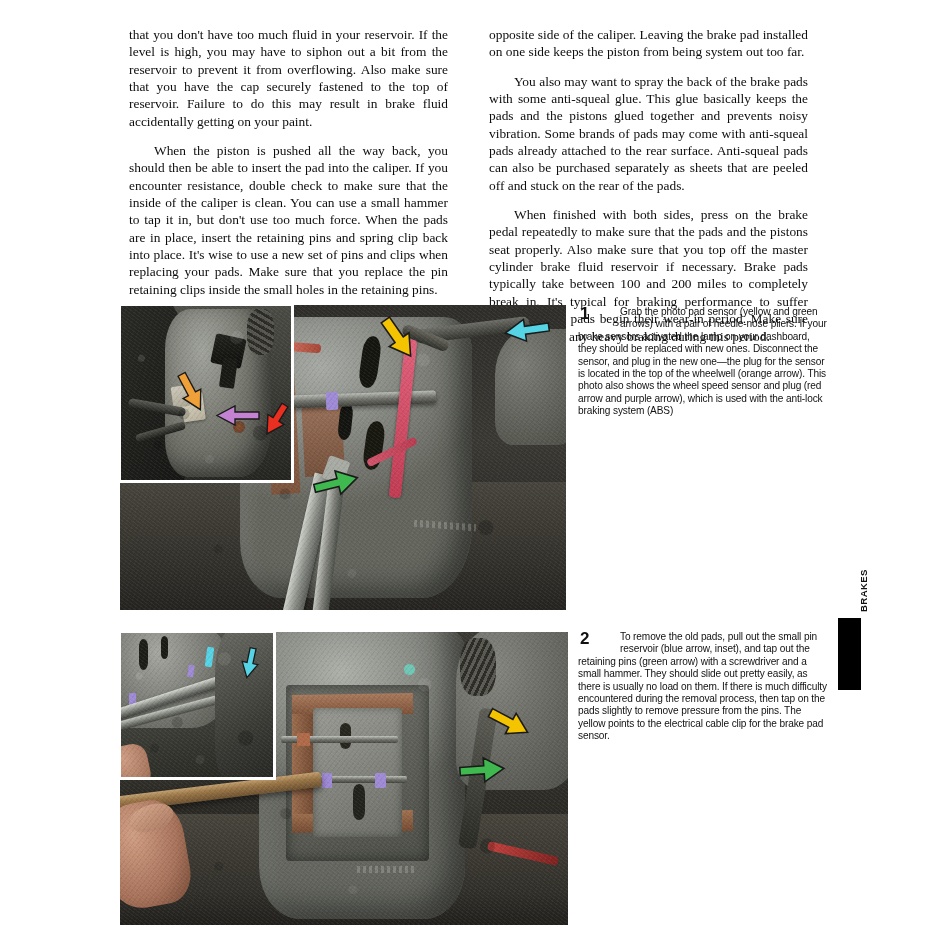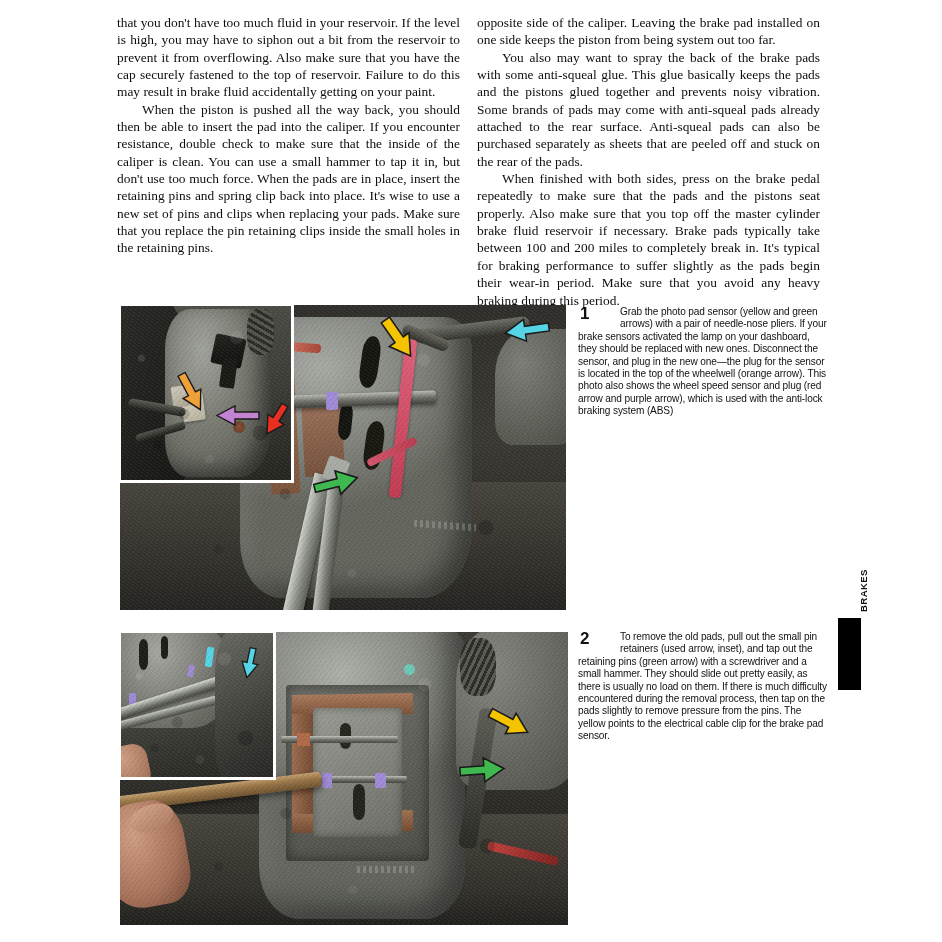--- a/index.html
+++ b/index.html
@@ -27,21 +27,21 @@
     font-family: "Liberation Serif", serif;
     font-size: 13.4px;
     line-height: 17.35px;
     color: #0d0d0d;
     text-align: justify;
     text-justify: inter-word;
     hyphens: none;
   }
   .col.left  { left: 117px; }
   .col.right { left: 477px; }
-  .col p { margin: 0; }
+  .col p { margin: 12px; }
   .col p.ind { text-indent: 25px; }
 
   
   .photo {
     position: absolute;
     overflow: hidden;
     background: #2a2a28;
   }
   .photo .scene { position: absolute; inset: 0; }
   .grime {
@@ -408,20 +408,20 @@
     </div>
     <div class="arrow" style="left:340px; top:126px; transform:rotate(-4deg);">
       <svg width="44" height="24" viewBox="0 0 44 24">
         <polygon points="0,8 24,8 24,0 44,12 24,24 24,16 0,16" fill="#3fb94f" stroke="#1a1a1a" stroke-width="1.6"></polygon>
       </svg>
     </div>
   </div>
 
   <div class="caption" style="left:578px; top:631px;">
     <span class="num">2</span>
-    <span class="lead">To remove the old pads, pull out the small pin retainers (used arrow, inset), and tap out the</span>
+    <span class="lead">To remove the old pads, pull out the small pin reservoir (blue arrow, inset), and tap out the</span>
     <span class="rest">retaining pins (green arrow) with a screwdriver and a small hammer. They should slide out pretty easily, as there is usually no load on them. If there is much difficulty encountered during the removal process, then tap on the pads slightly to remove pressure from the pins. The yellow points to the electrical cable clip for the brake pad sensor.</span>
   </div>
 
   <div class="tab-label" style="left:858px; top:612px;">BRAKES</div>
   <div class="tab-block" style="left:838px; top:618px; width:23px; height:72px;"></div>
 
 </div>
 
 </body></html>

